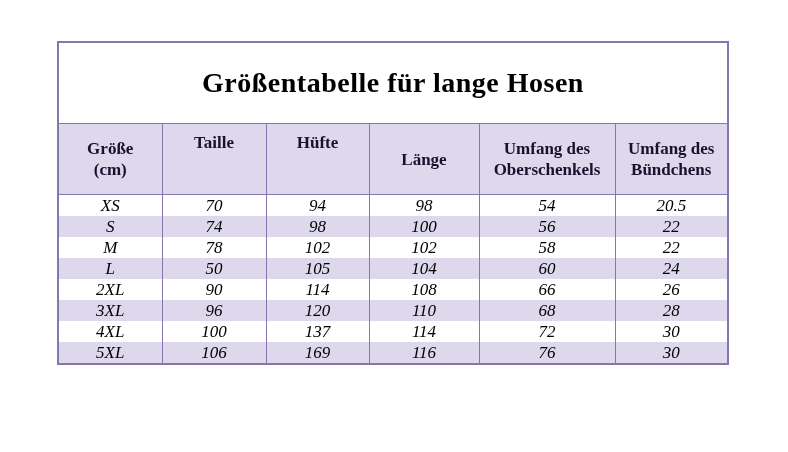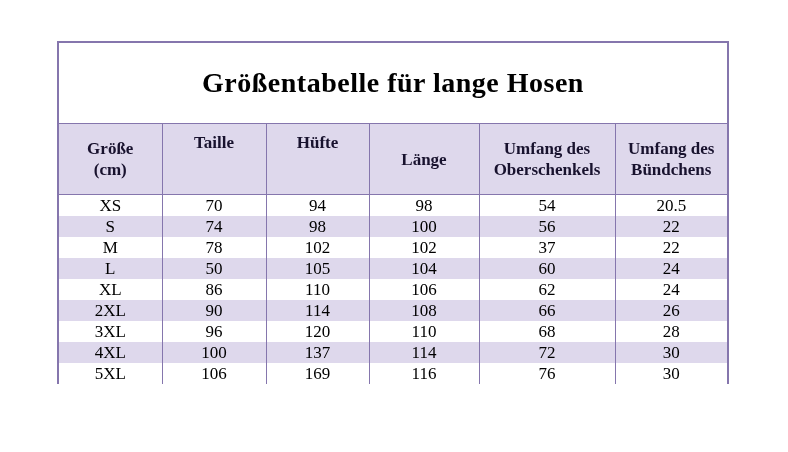--- a/index.html
+++ b/index.html
@@ -58,20 +58,21 @@
   tr.header-row th:nth-child(2),
   tr.header-row th:nth-child(3){vertical-align:top;padding-top:8px;}
   tbody td{
     border-left:1px solid var(--border);
     text-align:center;
     font-size:17px;
     color:#000;
     height:21px;
     line-height:21px;
     padding:0 2px;
+    font-style:italic;
   }
   tbody td:first-child{border-left:none;}
   tbody tr:nth-child(even){background:var(--alt-row-bg);}
   tbody tr:nth-child(odd){background:#fff;}
 </style>
 </head>
 <body>
 
 <div class="page">
   <table class="size-chart">
@@ -120,37 +121,29 @@
           <td>98</td>
           <td>100</td>
           <td>56</td>
           <td>22</td>
         </tr>
         <tr>
           <td>M</td>
           <td>78</td>
           <td>102</td>
           <td>102</td>
-          <td>37</td>
+          <td>58</td>
           <td>22</td>
         </tr>
         <tr>
           <td>L</td>
           <td>50</td>
           <td>105</td>
           <td>104</td>
           <td>60</td>
-          <td>24</td>
-        </tr>
-        <tr>
-          <td>XL</td>
-          <td>86</td>
-          <td>110</td>
-          <td>106</td>
-          <td>62</td>
           <td>24</td>
         </tr>
         <tr>
           <td>2XL</td>
           <td>90</td>
           <td>114</td>
           <td>108</td>
           <td>66</td>
           <td>26</td>
         </tr>

